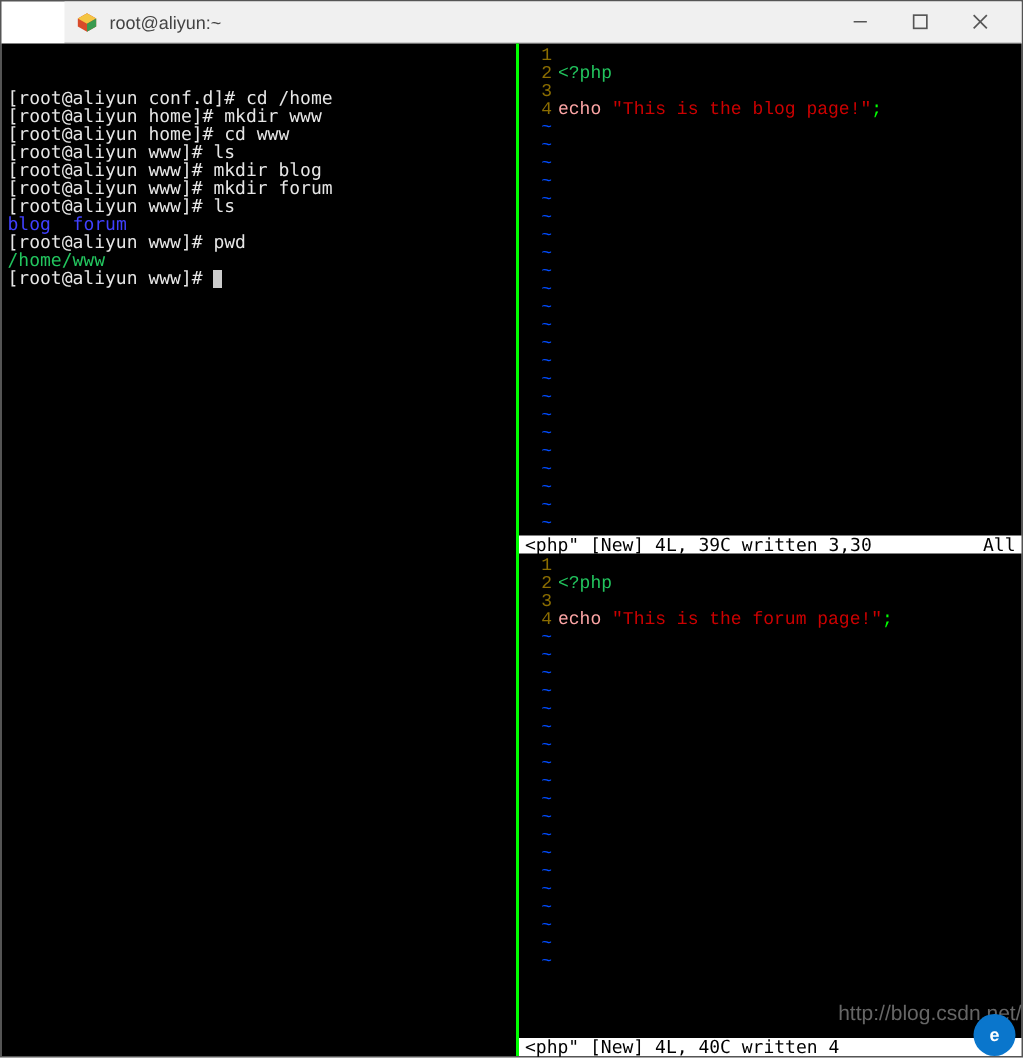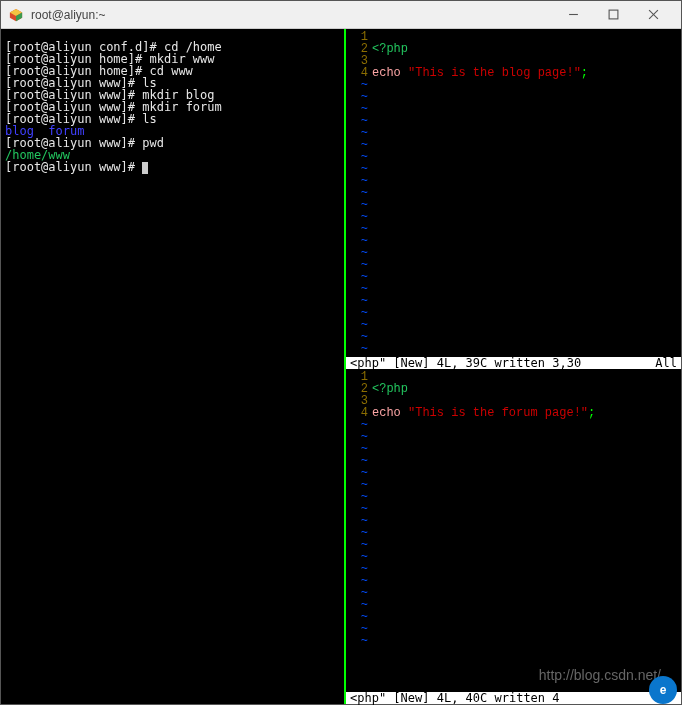--- a/index.html
+++ b/index.html
@@ -1,38 +1,38 @@
 <!DOCTYPE html>
 <html><head>
 <meta charset="utf-8">
 <style>
   * { margin: 0; padding: 0; box-sizing: border-box; }
   html, body { width: 682px; height: 705px; font-family: Consolas, "Courier New", monospace; font-size: 12px; overflow: hidden; background: #fff; }
   .window { width: 682px; height: 705px; display: flex; flex-direction: column; border: 1px solid #555; }
-  .titlebar { height: 28px; background: #f0f0f0; display: flex; align-items: center; padding: 0 8px; border-bottom: 1px solid #ccc; user-select: none; }
+  .titlebar { height: 28px; background: #f0f0f0; display: flex; align-items: center; padding: 0 8px; border-bottom: 1px solid #ccc; user-select: none; margin-left: 42px; }
   .titlebar .icon svg { width: 14px; height: 14px; display: block; }
   .titlebar .title { margin-left: 8px; color: #444; font-family: "Segoe UI", Arial, sans-serif; font-size: 12px; flex: 1; }
   .winbtns { display: flex; height: 100%; }
   .winbtn { width: 40px; display: flex; align-items: center; justify-content: center; color: #555; }
   .winbtn svg { width: 11px; height: 11px; }
   .body { flex: 1; display: flex; background: #000; color: #ccc; line-height: 1.0; position: relative; }
-  .left { width: 343px; padding: 0 4px; white-space: pre; font-family: Consolas, monospace; }
+  .left { width: 343px; padding: 18px 4px; white-space: pre; font-family: Consolas, monospace; }
   .vsplit { width: 2px; background: #00ff00; align-self: stretch; }
   .right { flex: 1; display: flex; flex-direction: column; }
   .pane { display: flex; flex-direction: column; }
   .pane.top { flex: 0 0 340px; }
   .pane.bot { flex: 1; min-height: 0; }
   .pane-content { flex: 1; display: flex; white-space: pre; padding-top: 2px; }
   .gutter { width: 26px; text-align: right; padding-right: 4px; }
   .gutter .ln { color: #8b6d00; }
   .gutter .tilde { color: #004cff; }
   .status { background: #fff; color: #000; font-family: Consolas, monospace; padding: 0 4px; display: flex; }
   .status .left-s { flex: 1; white-space: pre; }
   .status .right-s { white-space: pre; }
-  .wm { position: absolute; right: 20px; bottom: 10px; font-family: "Segoe UI", Arial, sans-serif; font-size: 14px; color: #666; pointer-events: none; }
+  .wm { position: absolute; right: 0; bottom: 10px; font-family: "Segoe UI", Arial, sans-serif; font-size: 14px; color: #666; pointer-events: none; }
   
   .c-white { color: #e6e6e6; }
   .c-blue { color: #4040ff; }
   .c-mag { color: #22c55e; }
   .c-key { color: #00ff00; }
   .c-func { color: #fca5a5; }
   .c-str { color: #cc0000; }
   .cursor { display:inline-block; width:6px; height:12px; background:#ccc; vertical-align: text-bottom; }
   .logo { position: absolute; right: 4px; bottom: 0; display: flex; align-items: center; gap: 2px; pointer-events: none; }
   .logo .badge { width: 28px; height: 28px; background:#0a76cc; border-radius:50%; display:flex; align-items:center; justify-content:center; color:#fff; font-weight:bold; font-family: Arial; font-size:12px; }

